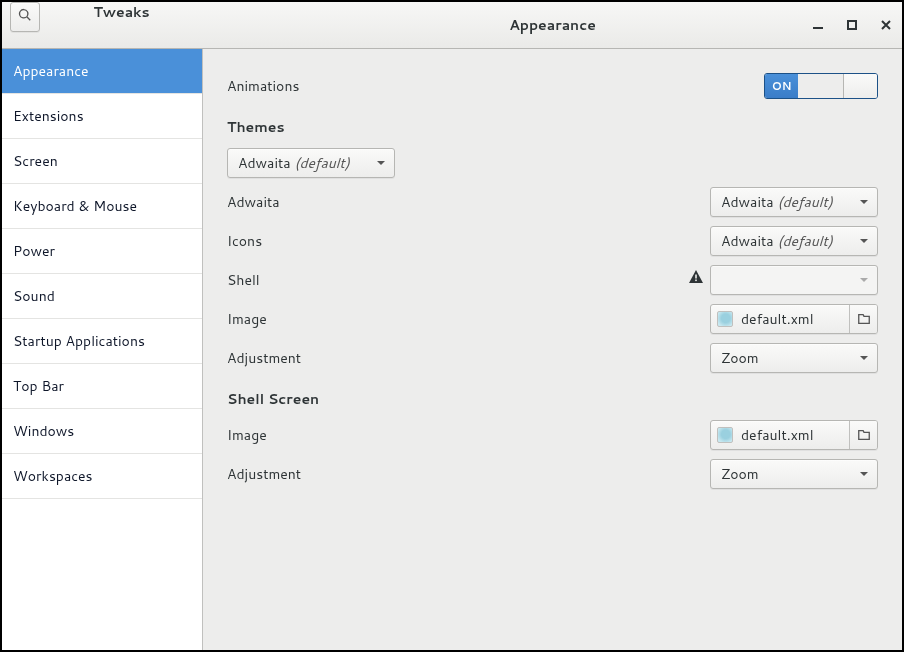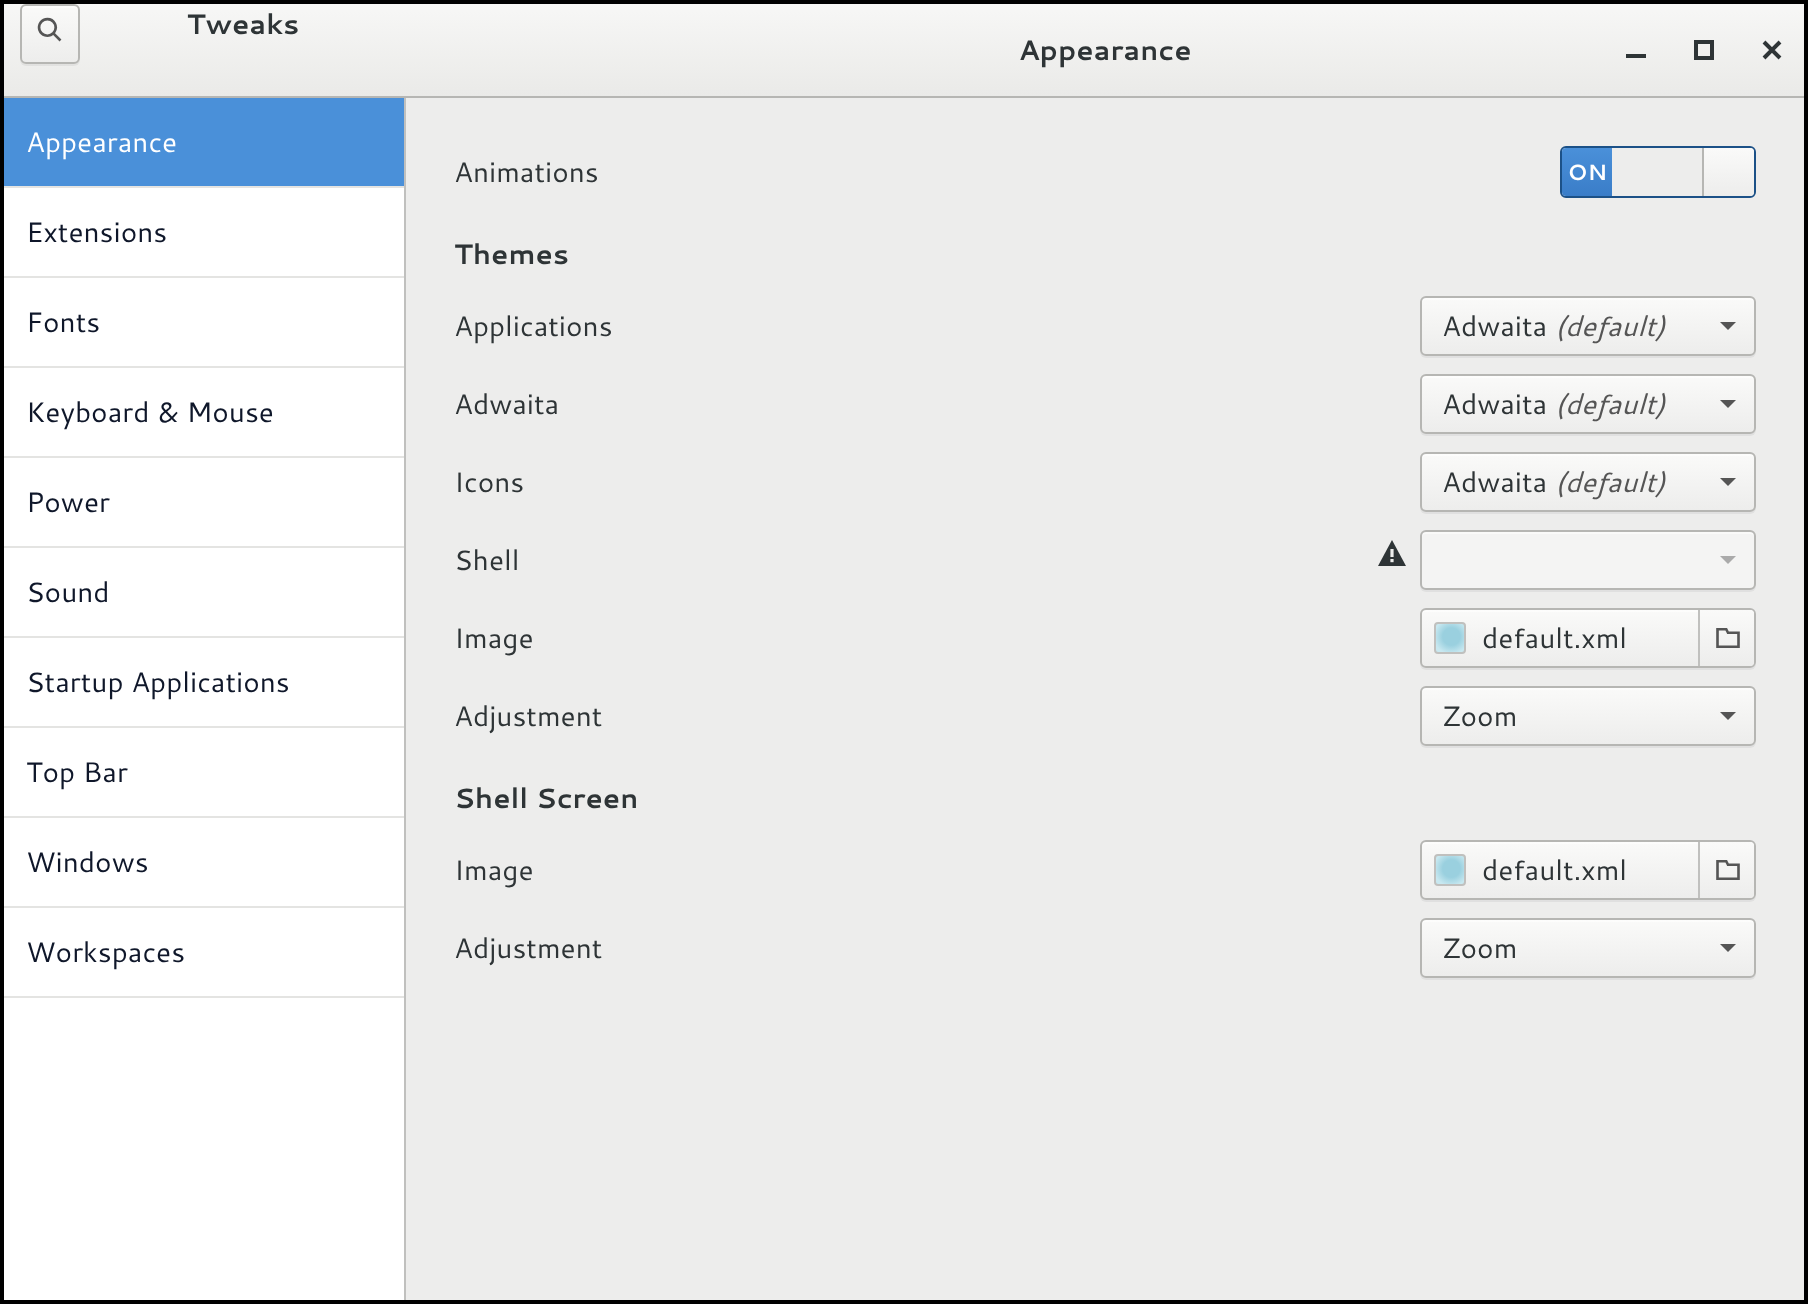--- a/index.html
+++ b/index.html
@@ -116,21 +116,21 @@
   .row-label {
     flex: 1;
     color: #2e3436;
   }
   .section-header {
     font-weight: bold;
     padding-top: 12px;
     padding-bottom: 6px;
   }
   .switch {
-    width: 98px;
+    width: 114px;
     height: 26px;
     border: 1px solid #1c5187;
     border-radius: 3px;
     display: flex;
     cursor: pointer;
     overflow: hidden;
     gap: 45px;
   }
   .switch-on {
     width: 45px;
@@ -251,21 +251,21 @@
               </svg></span>
         </div>
       </div>
     </div>
   </div>
 
   <div class="body-area">
     <div class="sidebar">
       <div class="sidebar-item selected"><span>Appearance</span></div>
       <div class="sidebar-item"><span>Extensions</span></div>
-      <div class="sidebar-item"><span>Fonts</span></div>
+      <div class="sidebar-item"><span>Screen</span></div>
       <div class="sidebar-item"><span>Keyboard &amp; Mouse</span></div>
       <div class="sidebar-item"><span>Power</span></div>
       <div class="sidebar-item"><span>Sound</span></div>
       <div class="sidebar-item"><span>Startup Applications</span></div>
       <div class="sidebar-item"><span>Top Bar</span></div>
       <div class="sidebar-item"><span>Windows</span></div>
       <div class="sidebar-item"><span>Workspaces</span></div>
     </div>
 
     <div class="content">
@@ -274,21 +274,20 @@
         <div class="row-label">Animations</div>
         <div class="switch">
           <div class="switch-on">ON</div>
           <div class="switch-slider"></div>
         </div>
       </div>
 
       <div class="section-header">Themes</div>
 
       <div class="row">
-        <div class="row-label">Applications</div>
         <div class="combo">
           <span class="combo-text">
             <span>Adwaita</span>
             <span class="default-part"> (default)</span>
           </span>
           <span class="combo-arrow"><svg viewBox="0 0 10 10">
                 <path d="M1 3 L5 7 L9 3z"></path>
               </svg></span>
         </div>
       </div>

